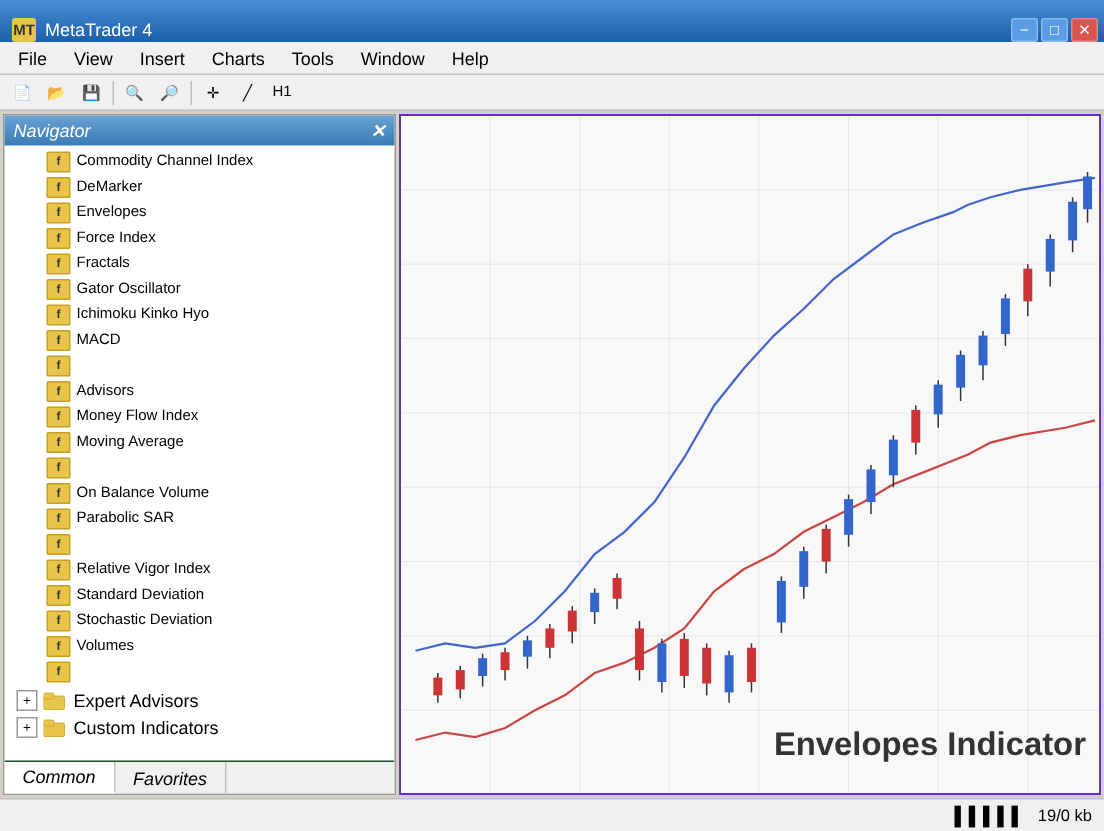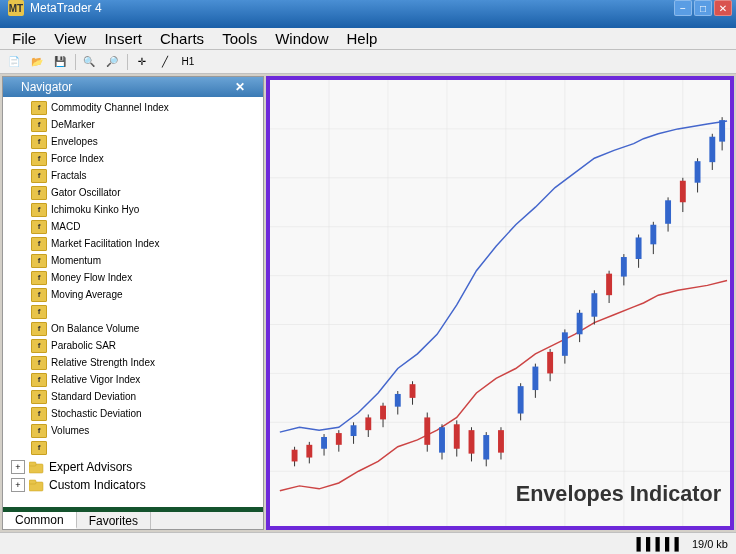--- a/index.html
+++ b/index.html
@@ -10,21 +10,21 @@
       font-size: 12px;
       background: #d4d0c8;
       overflow: hidden;
     }
 
     
     .title-bar {
       background: linear-gradient(to bottom, #4a8fd4, #1a5fa8);
       height: 28px;
       display: flex;
-      align-items: flex-start;
+      align-items: flex-end;
       justify-content: space-between;
       padding: 0 4px 0 8px;
       color: white;
     }
     .title-bar-left {
       display: flex;
       align-items: center;
       gap: 6px;
     }
     .app-icon {
@@ -69,21 +69,21 @@
       display: flex;
       align-items: center;
       padding: 0 4px;
       border-bottom: 1px solid #c0c0c0;
       gap: 2px;
     }
     .menu-item {
       padding: 2px 8px;
       cursor: pointer;
       border-radius: 2px;
-      font-size: 15px;
+      font-size: 12px;
     }
 
     
     .main-layout {
       display: flex;
       height: calc(554px - 28px - 22px - 24px - 22px);
       background: #d4d0c8;
       gap: 2px;
       padding: 2px;
     }
@@ -93,24 +93,25 @@
       width: 262px;
       min-width: 262px;
       background: white;
       border: 1px solid #999;
       display: flex;
       flex-direction: column;
     }
     .navigator-header {
       background: linear-gradient(to bottom, #6aa3d5, #3a7ab5);
       color: white;
-      padding: 3px 18px;
+      padding: 3px 6px;
       font-size: 12px;
       display: flex;
       justify-content: space-between;
+      font-style: italic;
     }
     .navigator-close {
       cursor: pointer;
       font-size: 12px;
       font-weight: bold;
       color: white;
     }
     .navigator-body {
       flex: 1;
       overflow: hidden;
@@ -182,23 +183,24 @@
     .section-folder-icon {
       width: 16px;
       height: 14px;
       margin-right: 4px;
       flex-shrink: 0;
     }
 
     
     .navigator-tabs {
       display: flex;
-      border-top: 5px solid #14532d;
+      border-top: 1px solid #14532d;
       background: #f0f0f0;
       height: 22px;
+      font-style: italic;
     }
     .nav-tab {
       padding: 2px 12px;
       font-size: 12px;
       cursor: pointer;
       border-right: 1px solid #c0c0c0;
       display: flex;
       align-items: center;
     }
     .nav-tab.active {
@@ -206,21 +208,21 @@
       border-bottom: 2px solid white;
       font-weight: normal;
     }
 
     
     .chart-area {
       flex: 1;
       background: #1a1a2e;
       position: relative;
       overflow: hidden;
-      border: 4px solid #6d28d9;
+      border: 1px solid #6d28d9;
     }
 
     
     .status-bar {
       height: 22px;
       background: #f0f0f0;
       border-top: 1px solid #c0c0c0;
       display: flex;
       align-items: center;
       justify-content: flex-end;
@@ -341,25 +343,24 @@
           <div class="tree-item">
             <div class="tree-item-icon">f</div>
             <span class="tree-item-label">Ichimoku Kinko Hyo</span>
           </div>
           <div class="tree-item">
             <div class="tree-item-icon">f</div>
             <span class="tree-item-label">MACD</span>
           </div>
           <div class="tree-item">
             <div class="tree-item-icon">f</div>
-            <span class="tree-item-label">Market Facilitation Index</span>
-          </div>
-          <div class="tree-item">
-            <div class="tree-item-icon">f</div>
-            <span class="tree-item-label">Momentum</span>
+          </div>
+          <div class="tree-item">
+            <div class="tree-item-icon">f</div>
+            <span class="tree-item-label">Advisors</span>
           </div>
           <div class="tree-item">
             <div class="tree-item-icon">f</div>
             <span class="tree-item-label">Money Flow Index</span>
           </div>
           <div class="tree-item">
             <div class="tree-item-icon">f</div>
             <span class="tree-item-label">Moving Average</span>
           </div>
           <div class="tree-item">
@@ -368,21 +369,20 @@
           <div class="tree-item">
             <div class="tree-item-icon">f</div>
             <span class="tree-item-label">On Balance Volume</span>
           </div>
           <div class="tree-item">
             <div class="tree-item-icon">f</div>
             <span class="tree-item-label">Parabolic SAR</span>
           </div>
           <div class="tree-item">
             <div class="tree-item-icon">f</div>
-            <span class="tree-item-label">Relative Strength Index</span>
           </div>
           <div class="tree-item">
             <div class="tree-item-icon">f</div>
             <span class="tree-item-label">Relative Vigor Index</span>
           </div>
           <div class="tree-item">
             <div class="tree-item-icon">f</div>
             <span class="tree-item-label">Standard Deviation</span>
           </div>
           <div class="tree-item">

